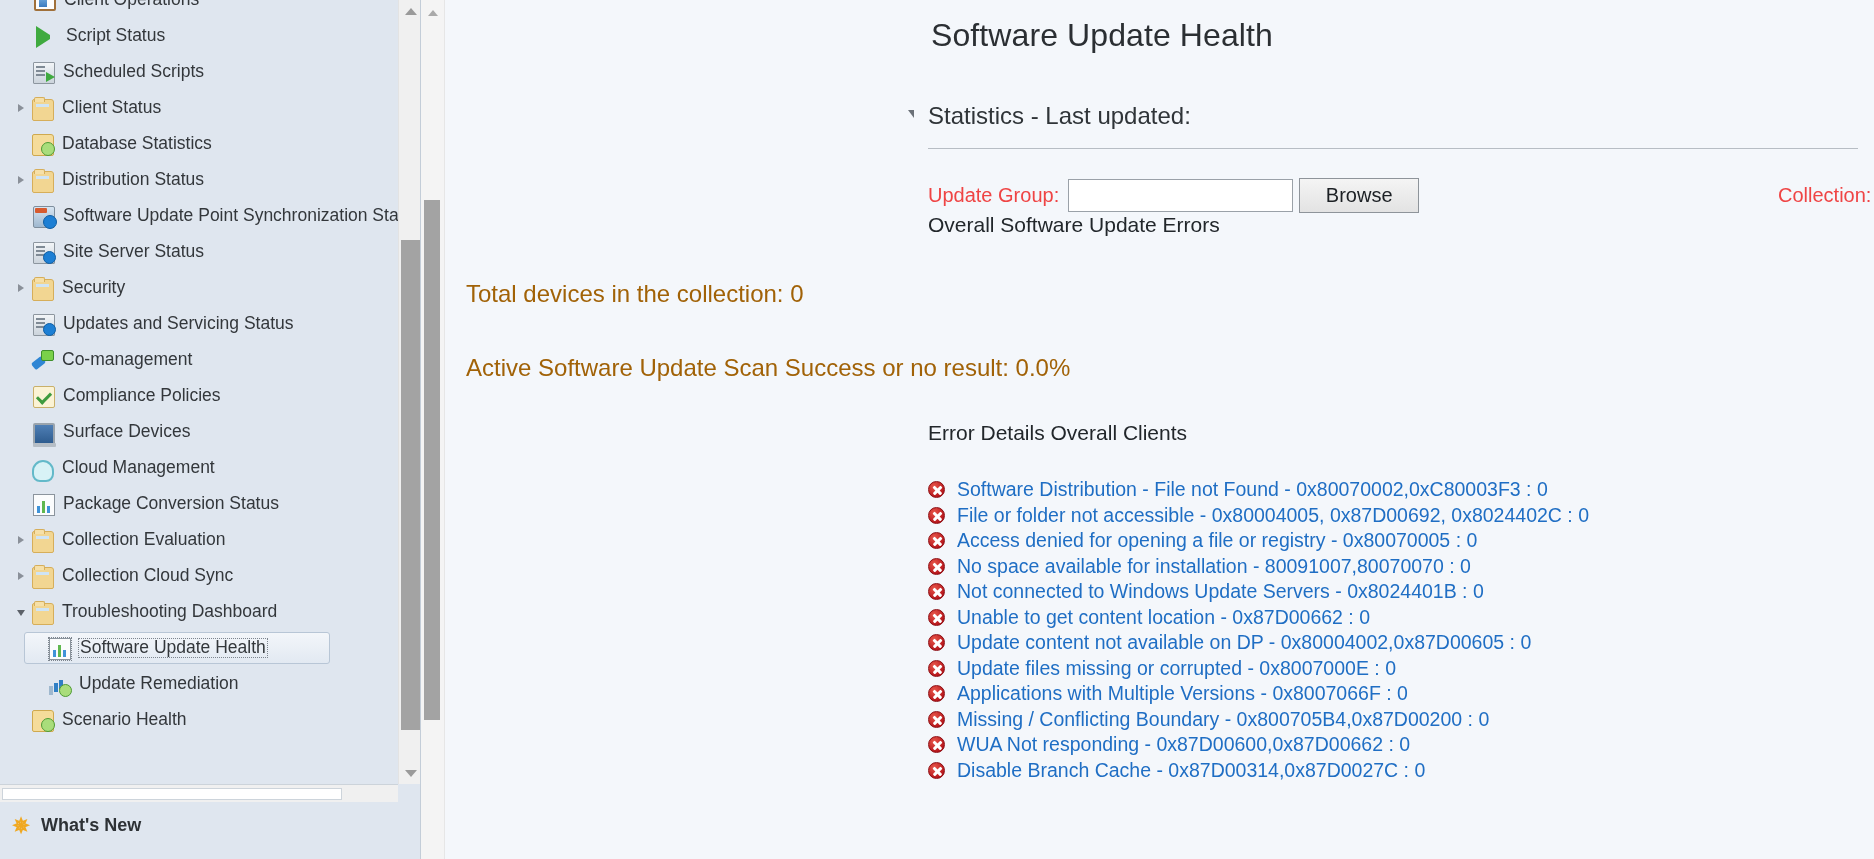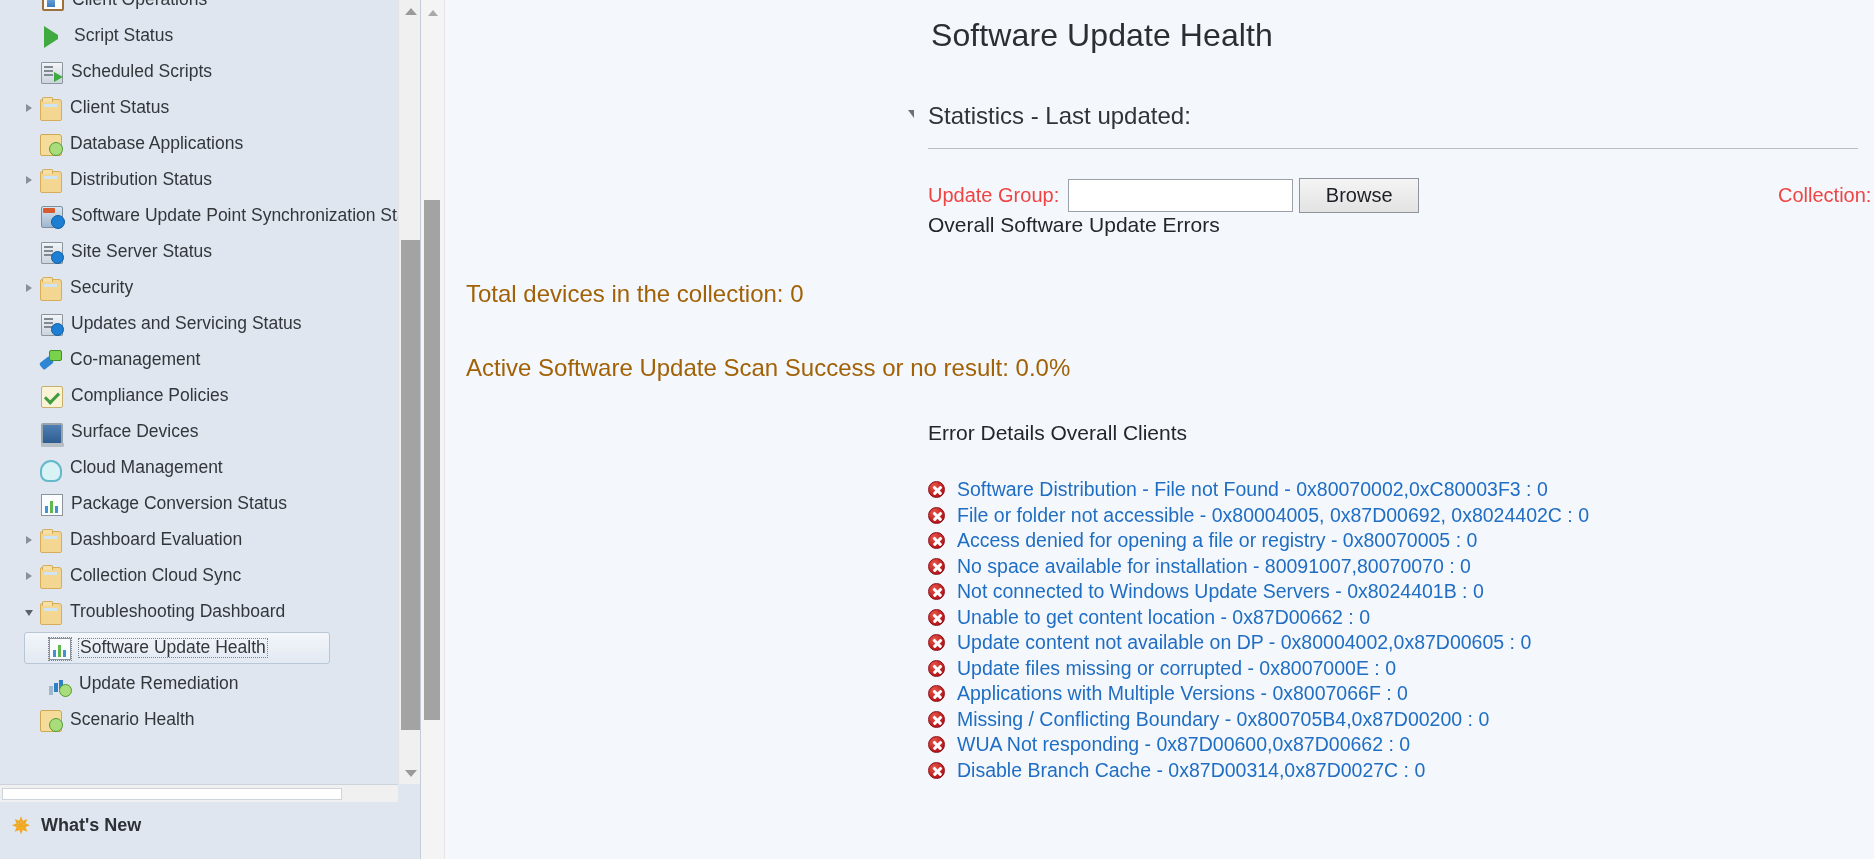--- a/index.html
+++ b/index.html
@@ -32,21 +32,21 @@
     top: 0; left: 0;
     width: 400px;
     height: 784px;
     overflow: hidden;
   }
   .tree-item {
     position: relative;
     height: 36px;
     display: flex;
     align-items: center;
-    padding-left: 16px;
+    padding-left: 8px;
     white-space: nowrap;
     font-size: 17.5px;
     color: #33373b;
   }
   .tree-item .expander {
     width: 22px;
     flex: 0 0 22px;
     display: flex;
     align-items: center;
     justify-content: center;
@@ -384,21 +384,21 @@
         <div class="tree-item">
           <span class="expander">
             <span class="tri-right"></span>
           </span>
           <span class="ico ic-folder"></span>
           <span class="lbl">Client Status</span>
         </div>
         <div class="tree-item">
           <span class="expander"></span>
           <span class="ico ic-dbrep"></span>
-          <span class="lbl">Database Applications</span>
+          <span class="lbl">Database Statistics</span>
         </div>
         <div class="tree-item">
           <span class="expander">
             <span class="tri-right"></span>
           </span>
           <span class="ico ic-folder"></span>
           <span class="lbl">Distribution Status</span>
         </div>
         <div class="tree-item">
           <span class="expander"></span>
@@ -445,21 +445,21 @@
         <div class="tree-item">
           <span class="expander"></span>
           <span class="ico ic-chart"></span>
           <span class="lbl">Package Conversion Status</span>
         </div>
         <div class="tree-item">
           <span class="expander">
             <span class="tri-right"></span>
           </span>
           <span class="ico ic-folder"></span>
-          <span class="lbl">Dashboard Evaluation</span>
+          <span class="lbl">Collection Evaluation</span>
         </div>
         <div class="tree-item">
           <span class="expander">
             <span class="tri-right"></span>
           </span>
           <span class="ico ic-folder"></span>
           <span class="lbl">Collection Cloud Sync</span>
         </div>
         <div class="tree-item">
           <span class="expander">

